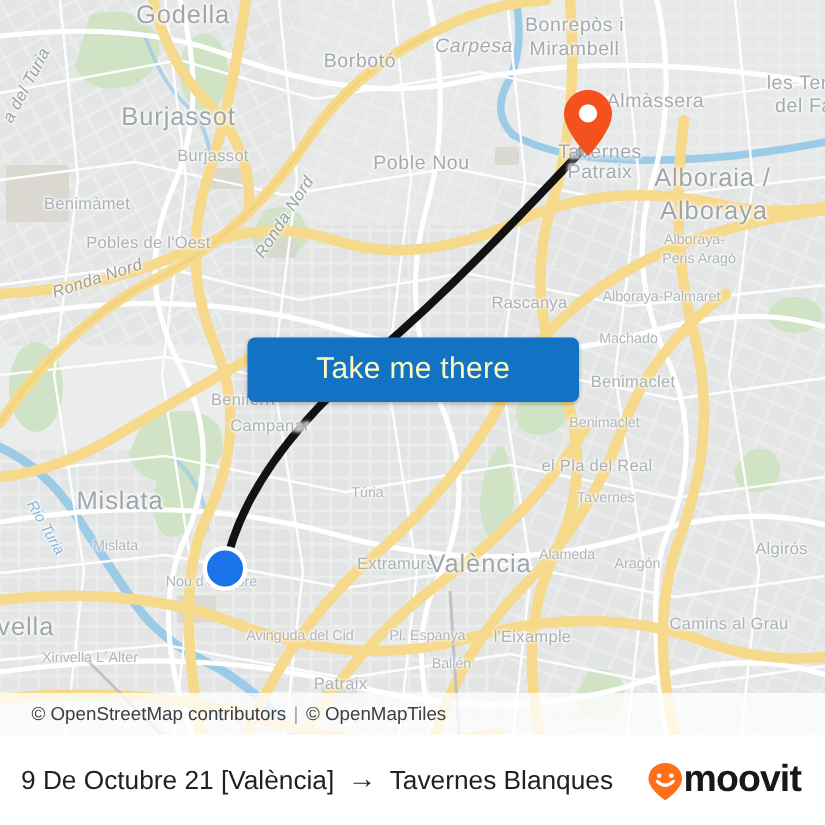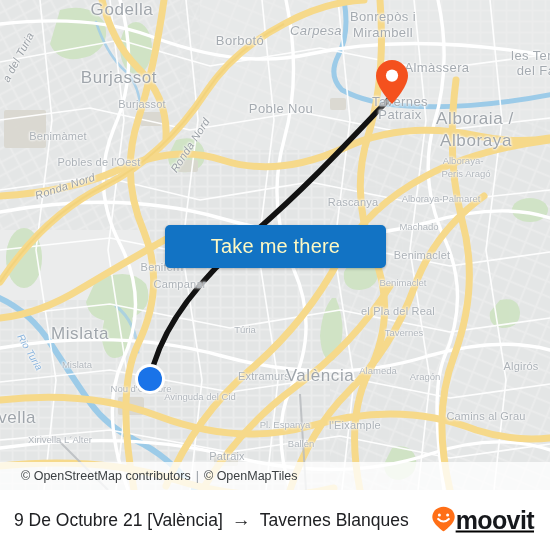--- a/index.html
+++ b/index.html
@@ -56,21 +56,21 @@
   #footer{
     position:absolute;left:0;top:490px;width:550px;height:60px;
     background:#fff;display:flex;align-items:center;
   }
   #footer-route{
     margin-left:14px;font-size:17.5px;color:#202124;white-space:nowrap;
     display:flex;align-items:center;gap:9px;
   }
   #footer-route .arrow{font-size:19px;color:#202124;}
   #brand{position:absolute;right:16px;top:50%;transform:translateY(-50%);
-    display:flex;align-items:flex-start;gap:0;text-decoration:underline;}
+    display:flex;align-items:flex-end;gap:0;}
   #brand .wordmark{font-size:25px;font-weight:bold;color:#16181c;letter-spacing:-.6px;}
 </style>
 </head>
 <body>
 
 <div id="app">
 
   <div id="map">
 
     <svg id="map-svg" viewBox="0 0 550 490">
@@ -217,21 +217,21 @@
         <div class="maplabel small" style="left: 404px; top: 332px;">Tavernes</div>
         <div class="maplabel water" style="left: 30px; top: 352px; transform: translate(-50%, -50%) rotate(60deg);">Rio Turia</div>
         <div class="maplabel small" style="left: 77px; top: 364px;">Mislata</div>
         <div class="maplabel nbhd" style="left: 521px; top: 366px;">Algirós</div>
         <div class="maplabel nbhd" style="left: 264px; top: 376px;">Extramurs</div>
         <div class="maplabel city" style="left: 320px; top: 376px;">València</div>
         <div class="maplabel small" style="left: 378px; top: 370px;">Alameda</div>
         <div class="maplabel small" style="left: 425px; top: 376px;">Aragón</div>
         <div class="maplabel small" style="left: 141px; top: 388px;">Nou d'Octubre</div>
         <div class="maplabel city" style="left: 15px; top: 418px;">ivella</div>
-        <div class="maplabel small" style="left: 200px; top: 396px; text-align: right;">Avinguda del Cid</div>
+        <div class="maplabel small" style="left: 200px; top: 424px; text-align: right;">Avinguda del Cid</div>
         <div class="maplabel small" style="left: 285px; top: 424px;">Pl. Espanya</div>
         <div class="maplabel nbhd" style="left: 355px; top: 425px;">l'Eixample</div>
         <div class="maplabel nbhd" style="left: 486px; top: 416px;">Camins al Grau</div>
         <div class="maplabel small" style="left: 60px; top: 439px;">Xirivella L´Alter</div>
         <div class="maplabel small" style="left: 301px; top: 443px;">Ballén</div>
         <div class="maplabel nbhd" style="left: 227px; top: 456px;">Patraix</div>
       </div>
 
     <div id="origin-marker" style="left:150px;top:379px;">
       <div class="dot"></div>

